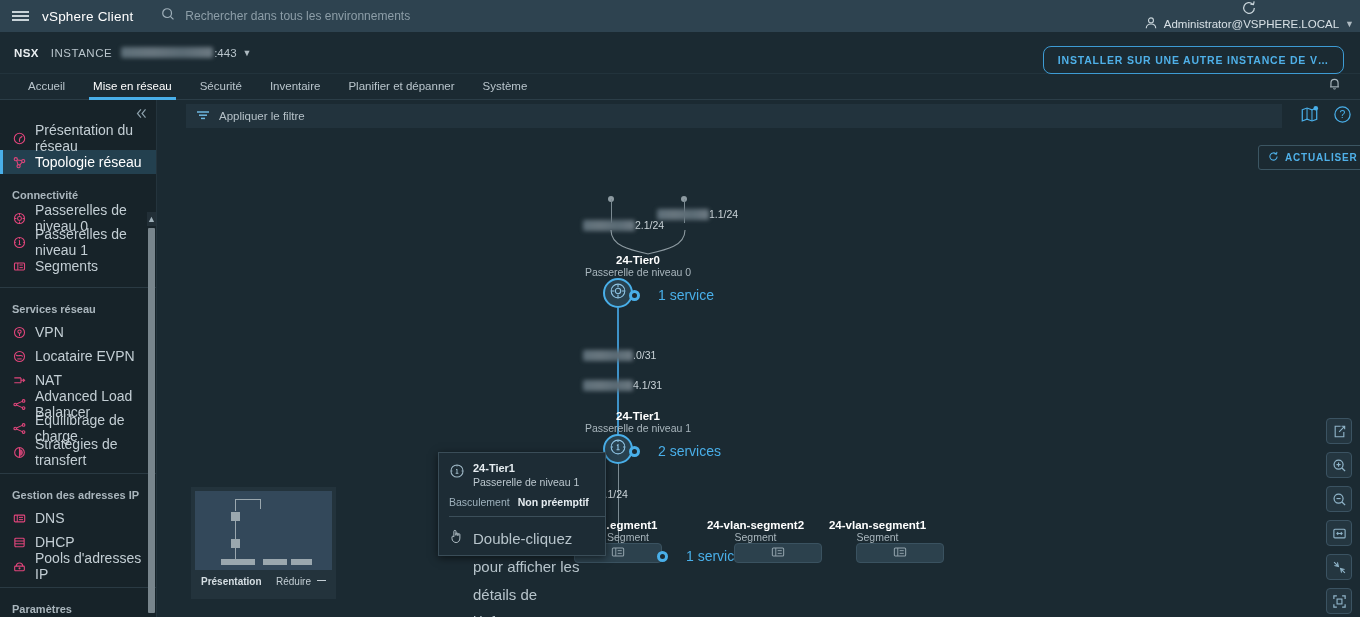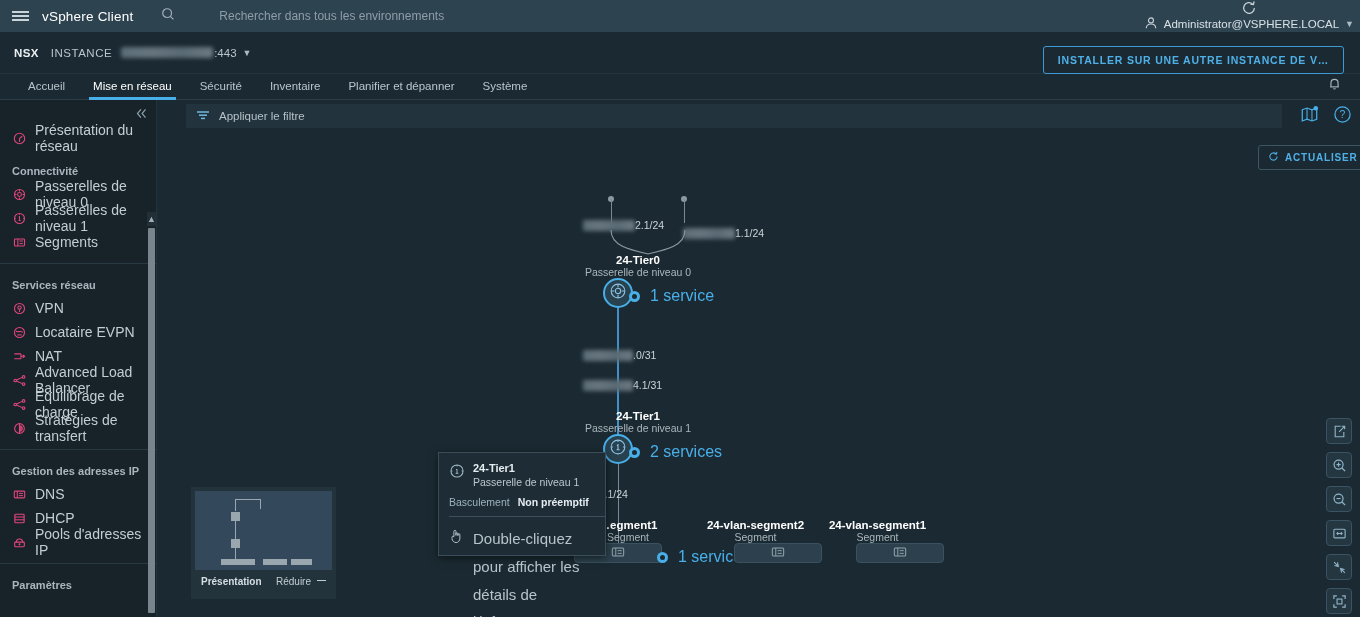--- a/index.html
+++ b/index.html
@@ -13,21 +13,21 @@
   .app{ position:relative; width:1360px; height:617px; }
 
   
   .topbar{
     position:absolute; left:0; top:0; width:1360px; height:32px;
     background:#2e4350; display:flex; align-items:center;
   }
   .hamburger{ width:40px; height:32px; display:flex; align-items:center; justify-content:center; cursor:pointer;}
   .hamburger span{ display:block; width:17px; height:2px; background:#c9d4d9; margin:2px 0; }
   .brand{ font-size:13.5px; color:#ffffff; letter-spacing:.2px; margin-left:2px; }
-  .topsearch{ display:flex; align-items:center; margin-left:28px;gap:34px; }
+  .topsearch{ display:flex; align-items:center; margin-left:28px; }
   .topsearch .txt{ font-size:12px; color:#8d9ea8; margin-left:10px; }
   .topright{ position:absolute; right:6px; top:0; height:32px; display:flex; align-items:center;flex-direction:column; }
   .vdiv{ width:1px; height:20px; background:#44606f; margin:0 10px; }
   .icobtn{ width:28px; height:28px; display:flex; align-items:center; justify-content:center; cursor:pointer; }
   .userbox{ display:flex; align-items:center; gap:6px; font-size:11.5px; color:#d7e0e5; cursor:pointer; }
   .caret{ font-size:9px; color:#aebac1; }
 
   
   .nsxbar{
     position:absolute; left:0; top:32px; width:1360px; height:42px;
@@ -39,21 +39,21 @@
   .redact{
     display:inline-block; vertical-align:middle;
     background:linear-gradient(90deg,#5d6e78,#67757e,#5a6a74,#6d7a83);
     filter:blur(2.2px); border-radius:2px;
   }
   .nsx-port{ font-size:11.5px; color:#b9c5cc; }
   .install-btn{
     position:absolute; right:16px; top:46px;
     border:1px solid #3d9bd4; color:#4fb0e8; background:transparent;
     font-size:10.5px; letter-spacing:.8px; font-weight:bold;
-    padding:7px 14px; border-radius:3px; cursor:pointer;
+    padding:7px 14px; border-radius:8px; cursor:pointer;
   }
 
   
   .tabs{
     position:absolute; left:0; top:74px; width:1360px; height:26px;
     display:flex; align-items:flex-end; padding-left:14px;
     border-bottom:1px solid #2b3d47; background:#1b2a32;
   }
   .tab{
     font-size:11.5px; color:#b9c5cc; padding:0 14px 7px 14px; cursor:pointer;
@@ -128,21 +128,21 @@
   .iface-label{
     position:absolute; font-size:10.5px; color:#ccd5da; white-space:nowrap;
     display:flex; align-items:center; gap:0px;
   }
   .dot-cap{ position:absolute; width:6px; height:6px; border-radius:50%; background:#8d9aa1; }
   .gw-node{
     position:absolute; width:30px; height:30px; border-radius:50%;
     border:2px solid #49afe9; background:#28414f;
     display:flex; align-items:center; justify-content:center;
   }
-  .svc-badge{ position:absolute; display:flex; align-items:center; gap:10px; font-size:16px; color:#49afe9; white-space:nowrap;text-align:right;}
+  .svc-badge{ position:absolute; display:flex; align-items:center; gap:18px; font-size:14px; color:#49afe9; white-space:nowrap;text-align:right;}
   .svc-dot{
     width:11px; height:11px; border-radius:50%; background:#1b2a32;
     border:3px solid #49afe9;
   }
   .seg-box{
     position:absolute; width:88px; height:20px; border-radius:4px;
     background:#2c414d; border:1px solid #3a5260;
     display:flex; align-items:center; justify-content:center;
   }
   .curve{ position:absolute; }
@@ -281,20 +281,31 @@
         <span class="sicon">
           <svg width="13" height="13" viewBox="0 0 14 14">
               <circle cx="7" cy="7" r="5.6" fill="none" stroke="#e0457b" stroke-width="1.2"></circle>
               <path d="M7 7 L10 4.6" stroke="#e0457b" stroke-width="1.2" fill="none"></path>
               <path d="M7 7 L7 10.6" stroke="#e0457b" stroke-width="1.2" fill="none"></path>
             </svg>
         </span>
         <span>Présentation du réseau</span>
       </div>
 
+      <div class="side-item active">
+        <span class="sicon">
+          <svg width="13" height="13" viewBox="0 0 14 14">
+              <circle cx="3" cy="3.4" r="1.7" fill="none" stroke="#e0457b" stroke-width="1.2"></circle>
+              <circle cx="11" cy="5.4" r="1.7" fill="none" stroke="#e0457b" stroke-width="1.2"></circle>
+              <circle cx="6" cy="11" r="1.7" fill="none" stroke="#e0457b" stroke-width="1.2"></circle>
+              <path d="M4.4 4.4 L9.4 4.8 M4 4.9 L5.4 9.3 M9.8 6.7 L7.2 9.8" stroke="#e0457b" stroke-width="1.1" fill="none"></path>
+            </svg>
+        </span>
+        <span>Topologie réseau</span>
+      </div>
 
       <div class="side-group">Connectivité</div>
 
       <div class="side-item">
         <span class="sicon">
           <svg width="13" height="13" viewBox="0 0 14 14">
               <circle cx="7" cy="7" r="5.4" fill="none" stroke="#e0457b" stroke-width="1.2"></circle>
               <circle cx="7" cy="7" r="2.1" fill="none" stroke="#e0457b" stroke-width="1.1"></circle>
               <path d="M7 1.6v2.1M7 10.3v2.1M1.6 7h2.1M10.3 7h2.1" stroke="#e0457b" stroke-width="1.1"></path>
             </svg>
@@ -485,21 +496,21 @@
 
     <div class="dot-cap" style="left:438px; top:62px;"></div>
     <div class="vline grey" style="left:441px; top:65px; height:24px;"></div>
     <div class="dot-cap" style="left:511px; top:62px;"></div>
     <div class="vline grey" style="left:514px; top:65px; height:24px;"></div>
 
     <div class="iface-label" style="left:413px; top:85px;">
       <span class="redact" style="width:52px;height:11px;"></span>
       <span>2.1/24</span>
     </div>
-    <div class="iface-label" style="left:487px; top:93px;margin-left:26px;">
+    <div class="iface-label" style="left:487px; top:74px;">
       <span class="redact" style="width:52px;height:11px;"></span>
       <span>1.1/24</span>
     </div>
 
     <svg class="curve" style="left:430px; top:96px;" width="120" height="28" viewBox="0 0 120 28">
       <path d="M11 0 C11 16, 30 20, 48 24" fill="none" stroke="#8d9aa1" stroke-width="1.1"></path>
       <path d="M85 0 C85 16, 66 20, 48 24" fill="none" stroke="#8d9aa1" stroke-width="1.1"></path>
     </svg>
 
     <div class="node-title" style="left:413px; top:120px; width:110px;">24-Tier0</div>

